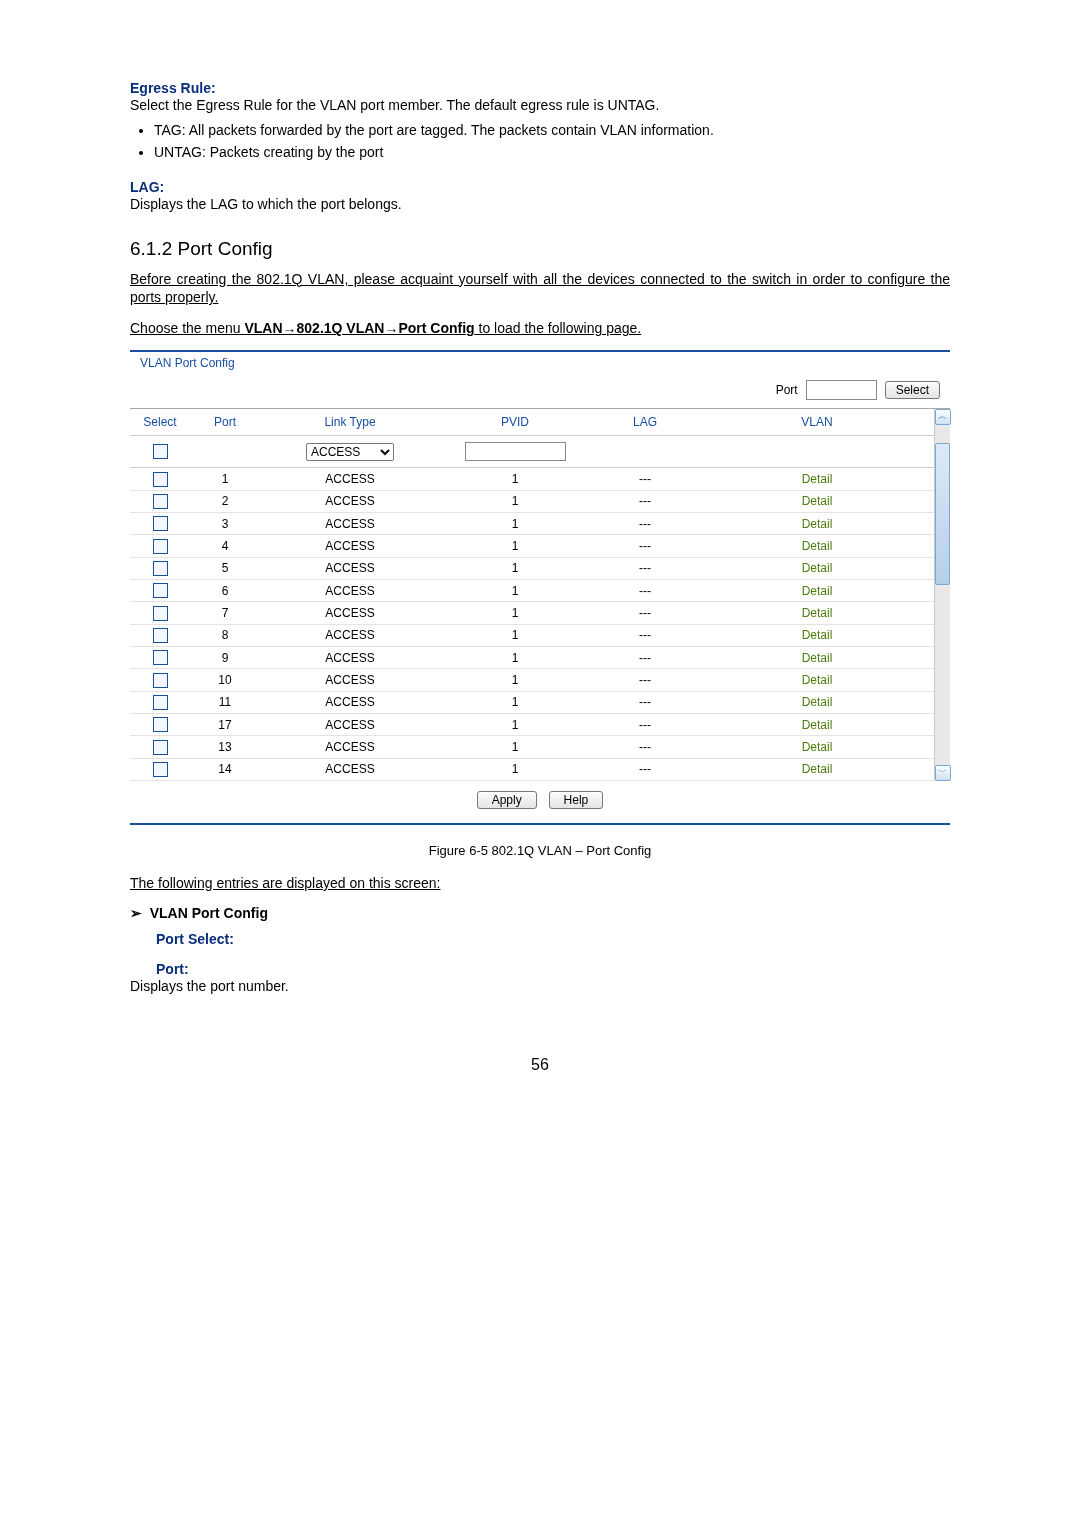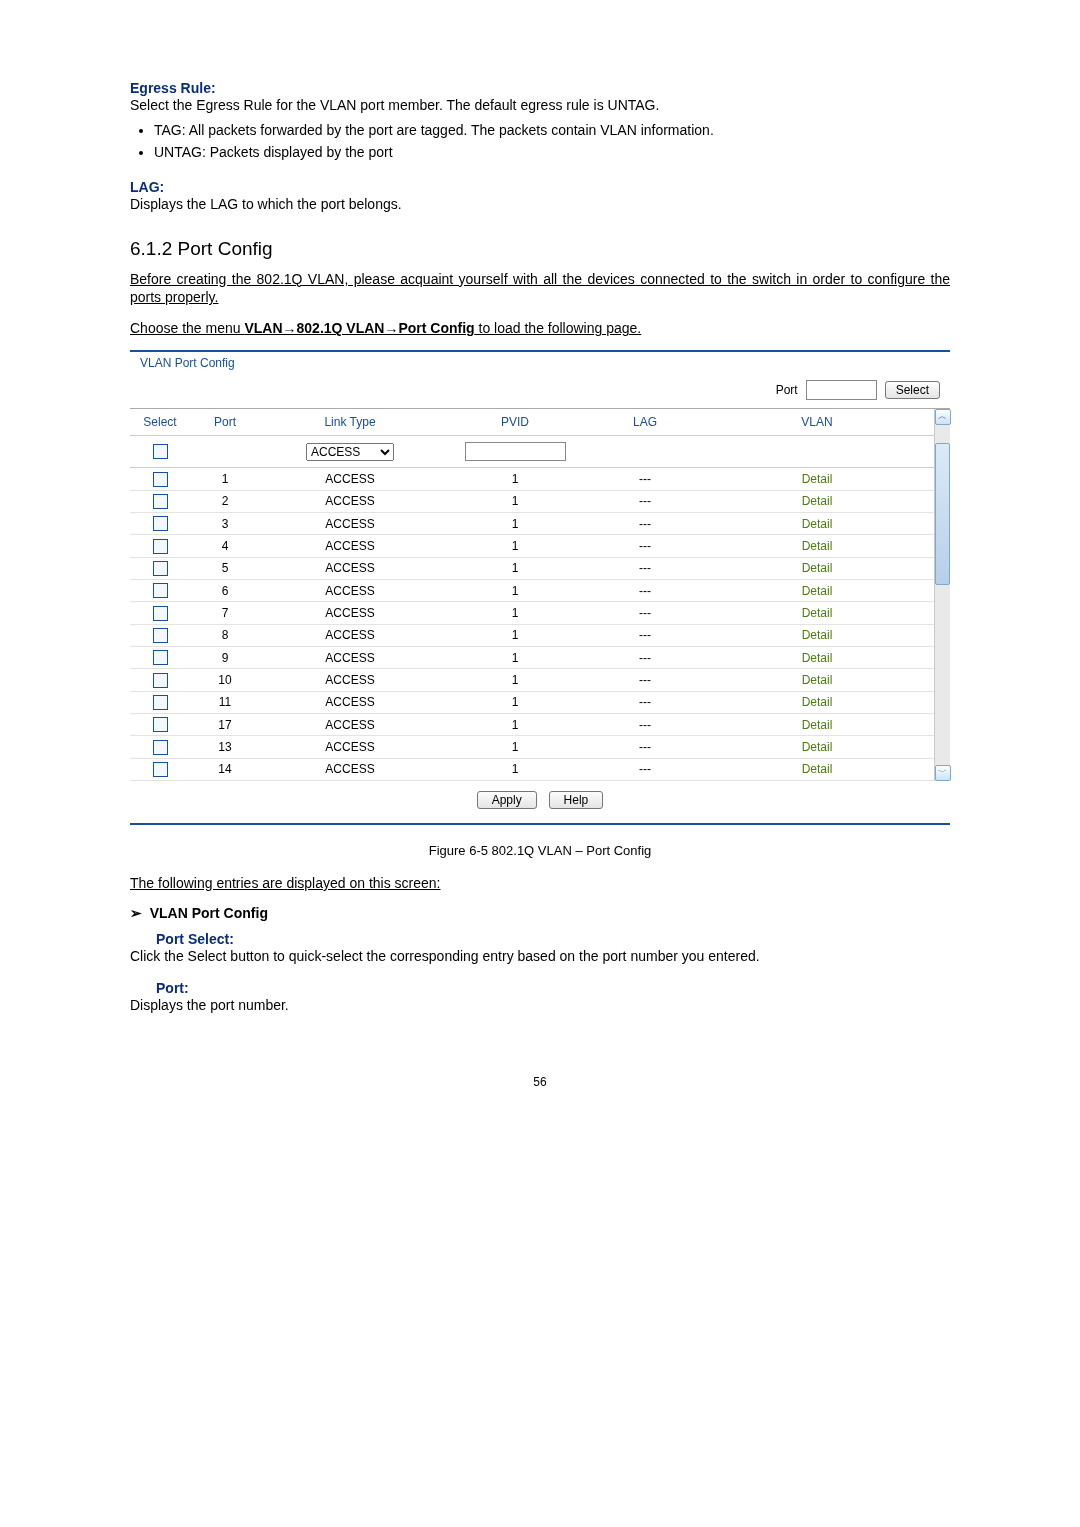--- a/index.html
+++ b/index.html
@@ -104,33 +104,33 @@
   .sub-head .chev { margin-right: 8px; }
 
   .def-row.indent .def-label { margin-left: 26px; width: 152px; }
 
   
   .cb {
     display:inline-block; width:13px; height:13px;
     border:1px solid #1a4fa0; background:#f3f8fe; vertical-align:middle;
   }
 
-  .pagenum { text-align:center; font-size:12px; margin-top:60px; }
+  .pagenum { text-align:center; font-size:16px; margin-top:60px; }
 </style>
 </head>
 <body>
 
 <div class="page">
 
   <div id="defs-top">
       <div class="def-row">
         <div class="def-label">Egress Rule:</div>
         <div class="def-body">Select the Egress Rule for the VLAN port member. The default egress rule is UNTAG.<ul>
             <li>TAG: All packets forwarded by the port are tagged. The packets contain VLAN information.</li>
-            <li>UNTAG: Packets displayed by the port</li>
+            <li>UNTAG: Packets creating by the port</li>
           </ul></div>
       </div>
       <div class="def-row">
         <div class="def-label">LAG:</div>
         <div class="def-body">Displays the LAG to which the port belongs.</div>
       </div>
     </div>
 
   <h2 class="section">6.1.2 Port Config</h2>
 
@@ -317,21 +317,20 @@
 
   <p class="body">The following entries are displayed on this screen:</p>
 
   <div class="sub-head">
     <span class="chev">➢</span><span>VLAN Port Config</span>
   </div>
 
   <div id="defs-bottom">
       <div class="def-row indent">
         <div class="def-label">Port Select:</div>
-        <div class="def-body">Click the Select button to quick-select the corresponding entry based on the port number you entered.</div>
       </div>
       <div class="def-row indent">
         <div class="def-label">Port:</div>
         <div class="def-body">Displays the port number.</div>
       </div>
     </div>
 
   <div class="pagenum">56</div>
 </div>
 

